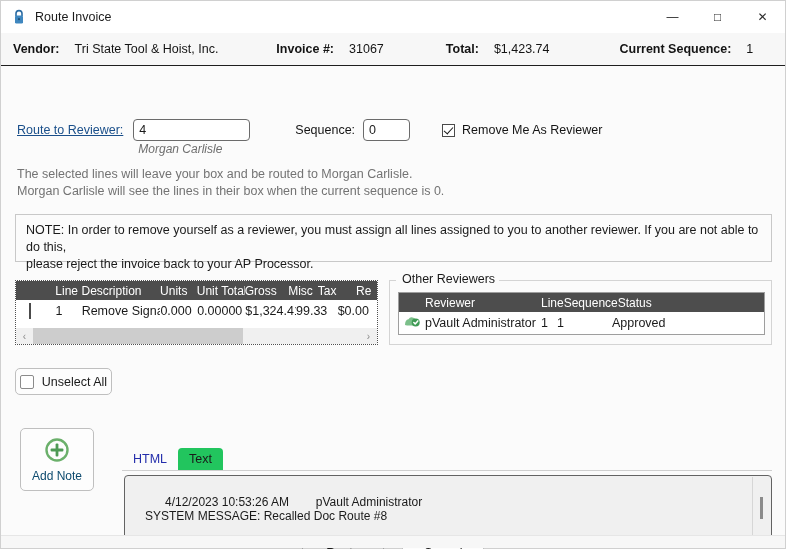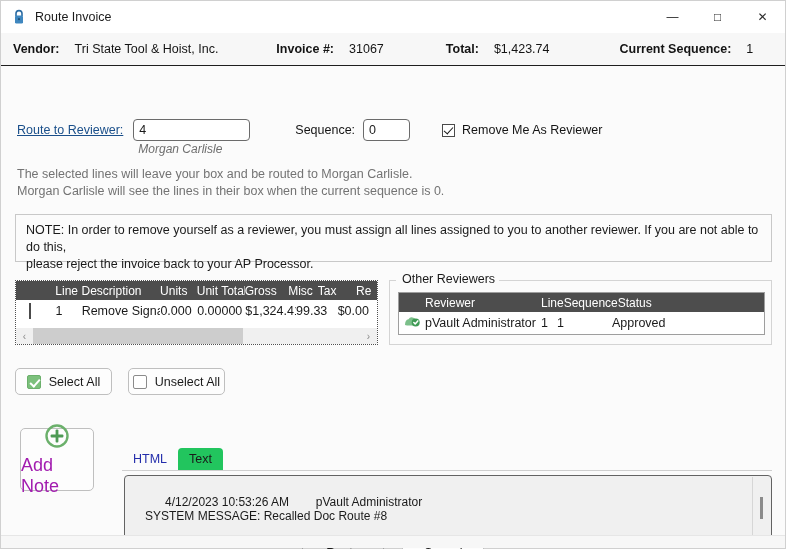--- a/index.html
+++ b/index.html
@@ -338,21 +338,21 @@
   
   .addnote-btn {
     position: absolute;
     left: 19px;
     top: 362px;
     width: 74px;
     height: 63px;
     flex-direction: column;
   }
   .addnote-icon { margin-bottom: 3px; }
-  .addnote-label { font-size: 18px; color: #a21caf; }
+  .addnote-label { font-size: 12px; color: #0c4a6e; }
 
   
   .tabs {
     position: absolute;
     left: 121px;
     top: 382px;
     width: 650px;
     height: 22px;
     border-bottom: 1px solid #cfcfcf;
     display: flex;
@@ -554,24 +554,20 @@
           <span style="width:116px;display:inline-block">pVault Administrator</span>
           <span style="width:16px;display:inline-block">1</span>
           <span style="width:55px;display:inline-block">1</span>
           <span style="display:inline-block">Approved</span>
         </div>
       </div>
     </div>
 
     <div class="sel-row">
       <div class="btn sel-btn">
-        <span class="sel-cbx on"></span>
-        <span>Select All</span>
-      </div>
-      <div class="btn sel-btn">
         <span class="sel-cbx"></span>
         <span>Unselect All</span>
       </div>
     </div>
 
     <div class="btn addnote-btn">
       <span class="addnote-icon">
         <svg width="26" height="26" viewBox="0 0 26 26">
           <circle cx="13" cy="13" r="10.5" fill="none" stroke="#6bb06b" stroke-width="2.4"></circle>
           <rect x="11.6" y="6.6" width="2.8" height="12.8" rx="1" fill="#4e9a55"></rect>

